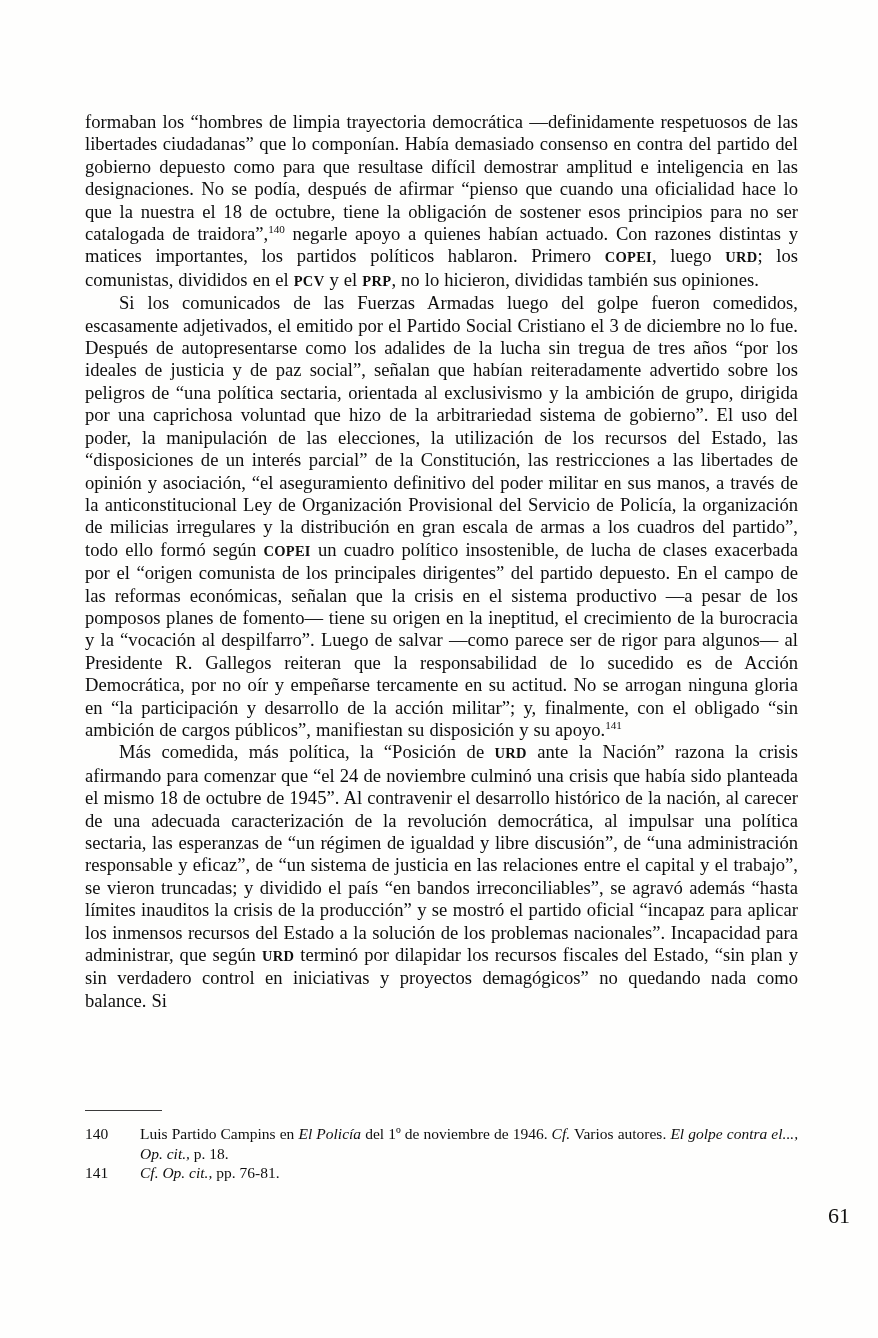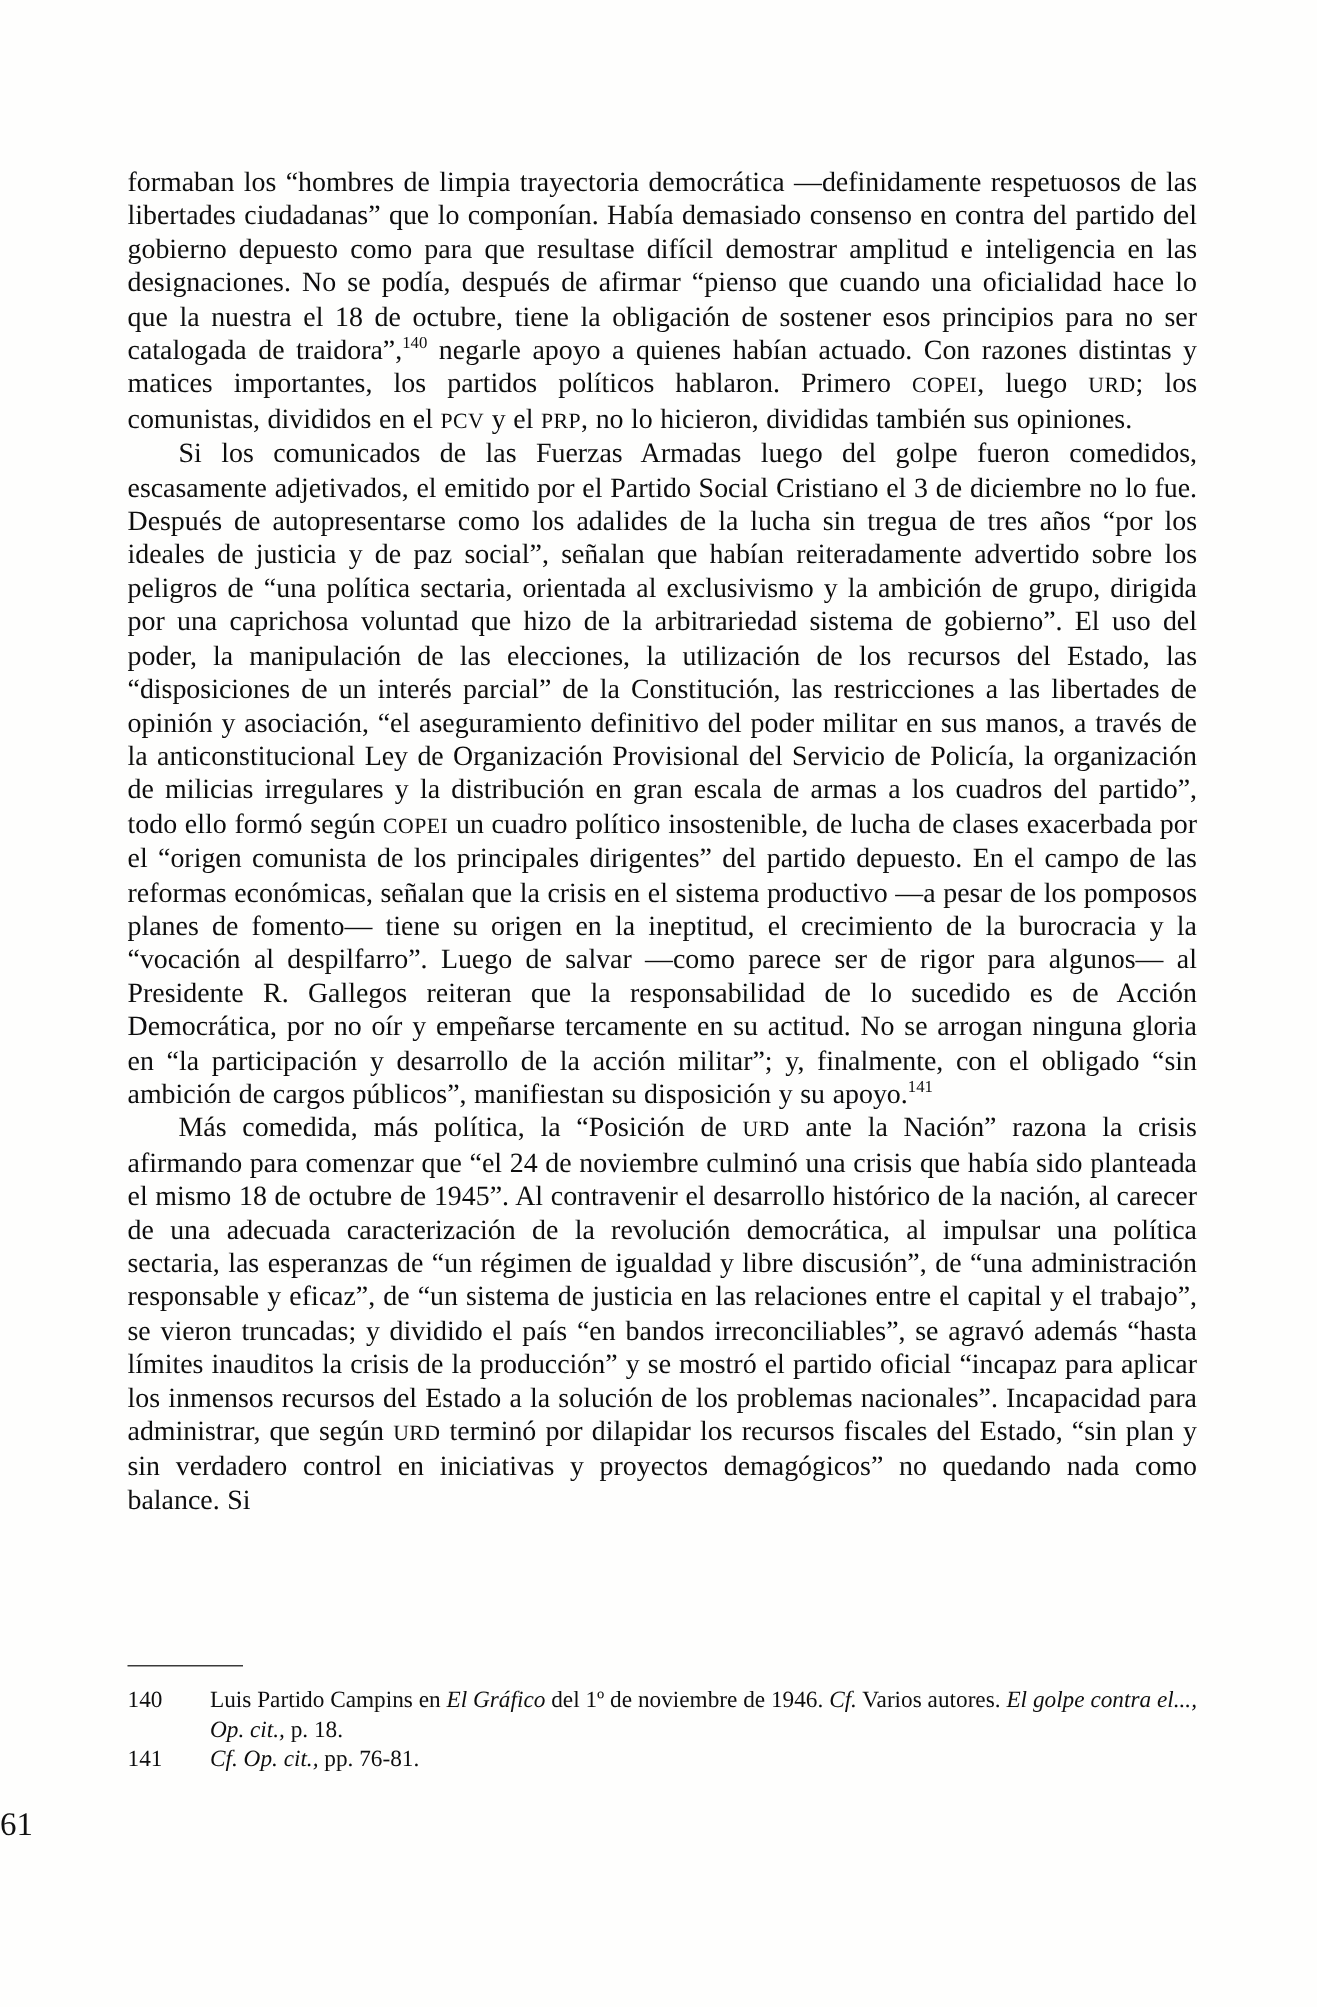--- a/index.html
+++ b/index.html
@@ -20,61 +20,61 @@
     left: 85px; top: 111px; width: 713px;
   }
   .para {
     margin: 0;
     text-align: justify;
     font-size: 18.6px;
     line-height: 22.4px;
     word-spacing: 0.4px;
   }
   .para.indent { text-indent: 34px; }
-  .sc { font-size: 0.78em; letter-spacing: 0.3px; }
+  .sc { font-size: 0.78em; letter-spacing: 0.3px; font-weight: bold; }
   .sup { vertical-align: super; font-size: 0.6em; line-height: 0; }
   .i { font-style: italic; }
   .footnotes {
     position: absolute;
     left: 85px; top: 1110px; width: 713px;
     font-size: 15.5px;
     line-height: 19.5px;
   }
   .fn-rule {
     width: 77px; height: 0;
     border-top: 1.6px solid #3a3a3a;
     margin-bottom: 13px;
   }
   .footnote { display: flex; }
   .fn-ref { flex: 0 0 55px; }
   .fn-text { flex: 1; text-align: justify; }
   .page-number {
     position: absolute;
     top: 1203px; left: 0; width: 850px;
-    text-align: left;
+    text-align: right;
     font-size: 22px;
     color: #111;
   }
 </style>
 </head>
 <body>
 
 <div class="page">
 
   <main class="text-block">
     <p class="para"><span>formaban los “hombres de limpia trayectoria democrática —definidamente respetuosos de las libertades ciudadanas” que lo componían. Había demasiado consenso en contra del partido del gobierno depuesto como para que resultase difícil demostrar amplitud e inteligencia en las designaciones. No se podía, después de afirmar “pienso que cuando una oficialidad hace lo que la nuestra el 18 de octubre, tiene la obligación de sostener esos principios para no ser catalogada de traidora”,</span><span class="sup">140</span><span> negarle apoyo a quienes habían actuado. Con razones distintas y matices importantes, los partidos políticos hablaron. Primero </span><span class="sc">COPEI</span><span>, luego </span><span class="sc">URD</span><span>; los comunistas, divididos en el </span><span class="sc">PCV</span><span> y el </span><span class="sc">PRP</span><span>, no lo hicieron, divididas también sus opiniones.</span></p>
     <p class="para indent"><span>Si los comunicados de las Fuerzas Armadas luego del golpe fueron comedidos, escasamente adjetivados, el emitido por el Partido Social Cristiano el 3 de diciembre no lo fue. Después de autopresentarse como los adalides de la lucha sin tregua de tres años “por los ideales de justicia y de paz social”, señalan que habían reiteradamente advertido sobre los peligros de “una política sectaria, orientada al exclusivismo y la ambición de grupo, dirigida por una caprichosa voluntad que hizo de la arbitrariedad sistema de gobierno”. El uso del poder, la manipulación de las elecciones, la utilización de los recursos del Estado, las “disposiciones de un interés parcial” de la Constitución, las restricciones a las libertades de opinión y asociación, “el aseguramiento definitivo del poder militar en sus manos, a través de la anticonstitucional Ley de Organización Provisional del Servicio de Policía, la organización de milicias irregulares y la distribución en gran escala de armas a los cuadros del partido”, todo ello formó según </span><span class="sc">COPEI</span><span> un cuadro político insostenible, de lucha de clases exacerbada por el “origen comunista de los principales dirigentes” del partido depuesto. En el campo de las reformas económicas, señalan que la crisis en el sistema productivo —a pesar de los pomposos planes de fomento— tiene su origen en la ineptitud, el crecimiento de la burocracia y la “vocación al despilfarro”. Luego de salvar —como parece ser de rigor para algunos— al Presidente R. Gallegos reiteran que la responsabilidad de lo sucedido es de Acción Democrática, por no oír y empeñarse tercamente en su actitud. No se arrogan ninguna gloria en “la participación y desarrollo de la acción militar”; y, finalmente, con el obligado “sin ambición de cargos públicos”, manifiestan su disposición y su apoyo.</span><span class="sup">141</span></p>
     <p class="para indent"><span>Más comedida, más política, la “Posición de </span><span class="sc">URD</span><span> ante la Nación” razona la crisis afirmando para comenzar que “el 24 de noviembre culminó una crisis que había sido planteada el mismo 18 de octubre de 1945”. Al contravenir el desarrollo histórico de la nación, al carecer de una adecuada caracterización de la revolución democrática, al impulsar una política sectaria, las esperanzas de “un régimen de igualdad y libre discusión”, de “una administración responsable y eficaz”, de “un sistema de justicia en las relaciones entre el capital y el trabajo”, se vieron truncadas; y dividido el país “en bandos irreconciliables”, se agravó además “hasta límites inauditos la crisis de la producción” y se mostró el partido oficial “incapaz para aplicar los inmensos recursos del Estado a la solución de los problemas nacionales”. Incapacidad para administrar, que según </span><span class="sc">URD</span><span> terminó por dilapidar los recursos fiscales del Estado, “sin plan y sin verdadero control en iniciativas y proyectos demagógicos” no quedando nada como balance. Si</span></p>
   </main>
 
   <footer class="footnotes">
     <div class="fn-rule"></div>
     <div class="footnote">
       <span class="fn-ref">140</span>
-      <span class="fn-text"><span>Luis Partido Campins en </span><span class="i">El Gráfico</span><span> del 1º de noviembre de 1946. </span><span class="i">Cf.</span><span> Varios autores. </span><span class="i">El golpe contra el..., Op. cit.,</span><span> p. 18.</span></span>
+      <span class="fn-text"><span>Luis Partido Campins en </span><span class="i">El Policía</span><span> del 1º de noviembre de 1946. </span><span class="i">Cf.</span><span> Varios autores. </span><span class="i">El golpe contra el..., Op. cit.,</span><span> p. 18.</span></span>
     </div>
     <div class="footnote">
       <span class="fn-ref">141</span>
       <span class="fn-text"><span class="i">Cf. Op. cit.,</span><span> pp. 76-81.</span></span>
     </div>
   </footer>
 
   <div class="page-number">61</div>
 
 </div>

